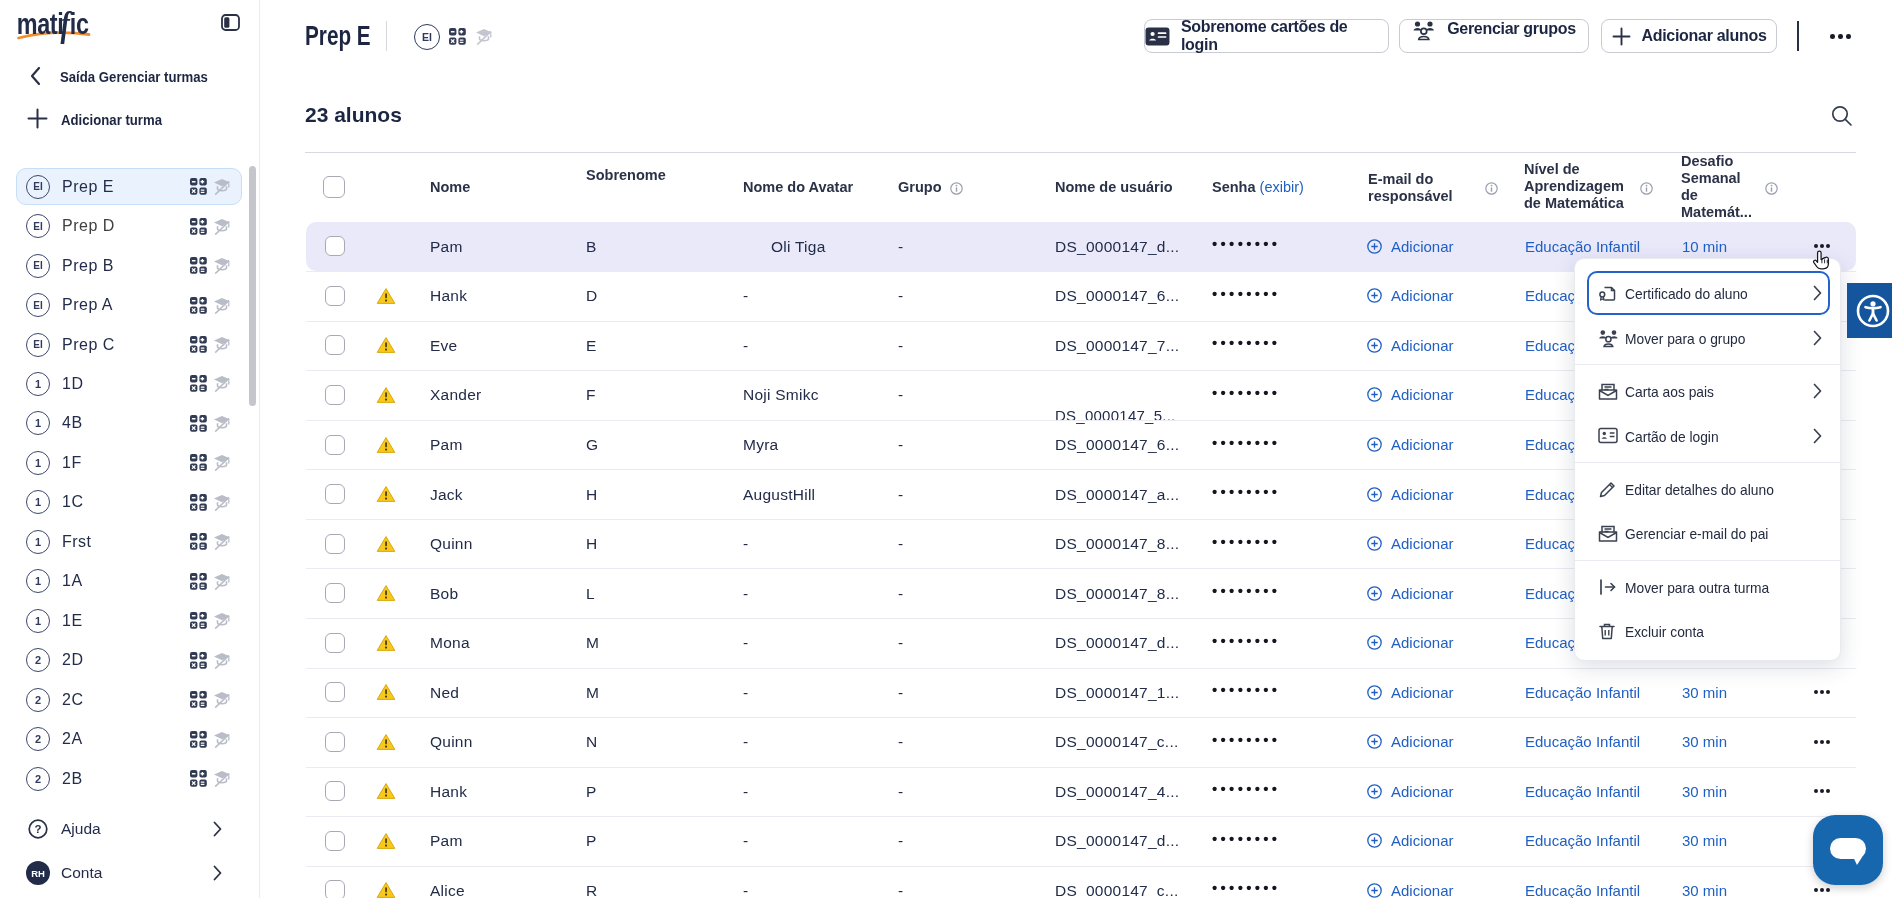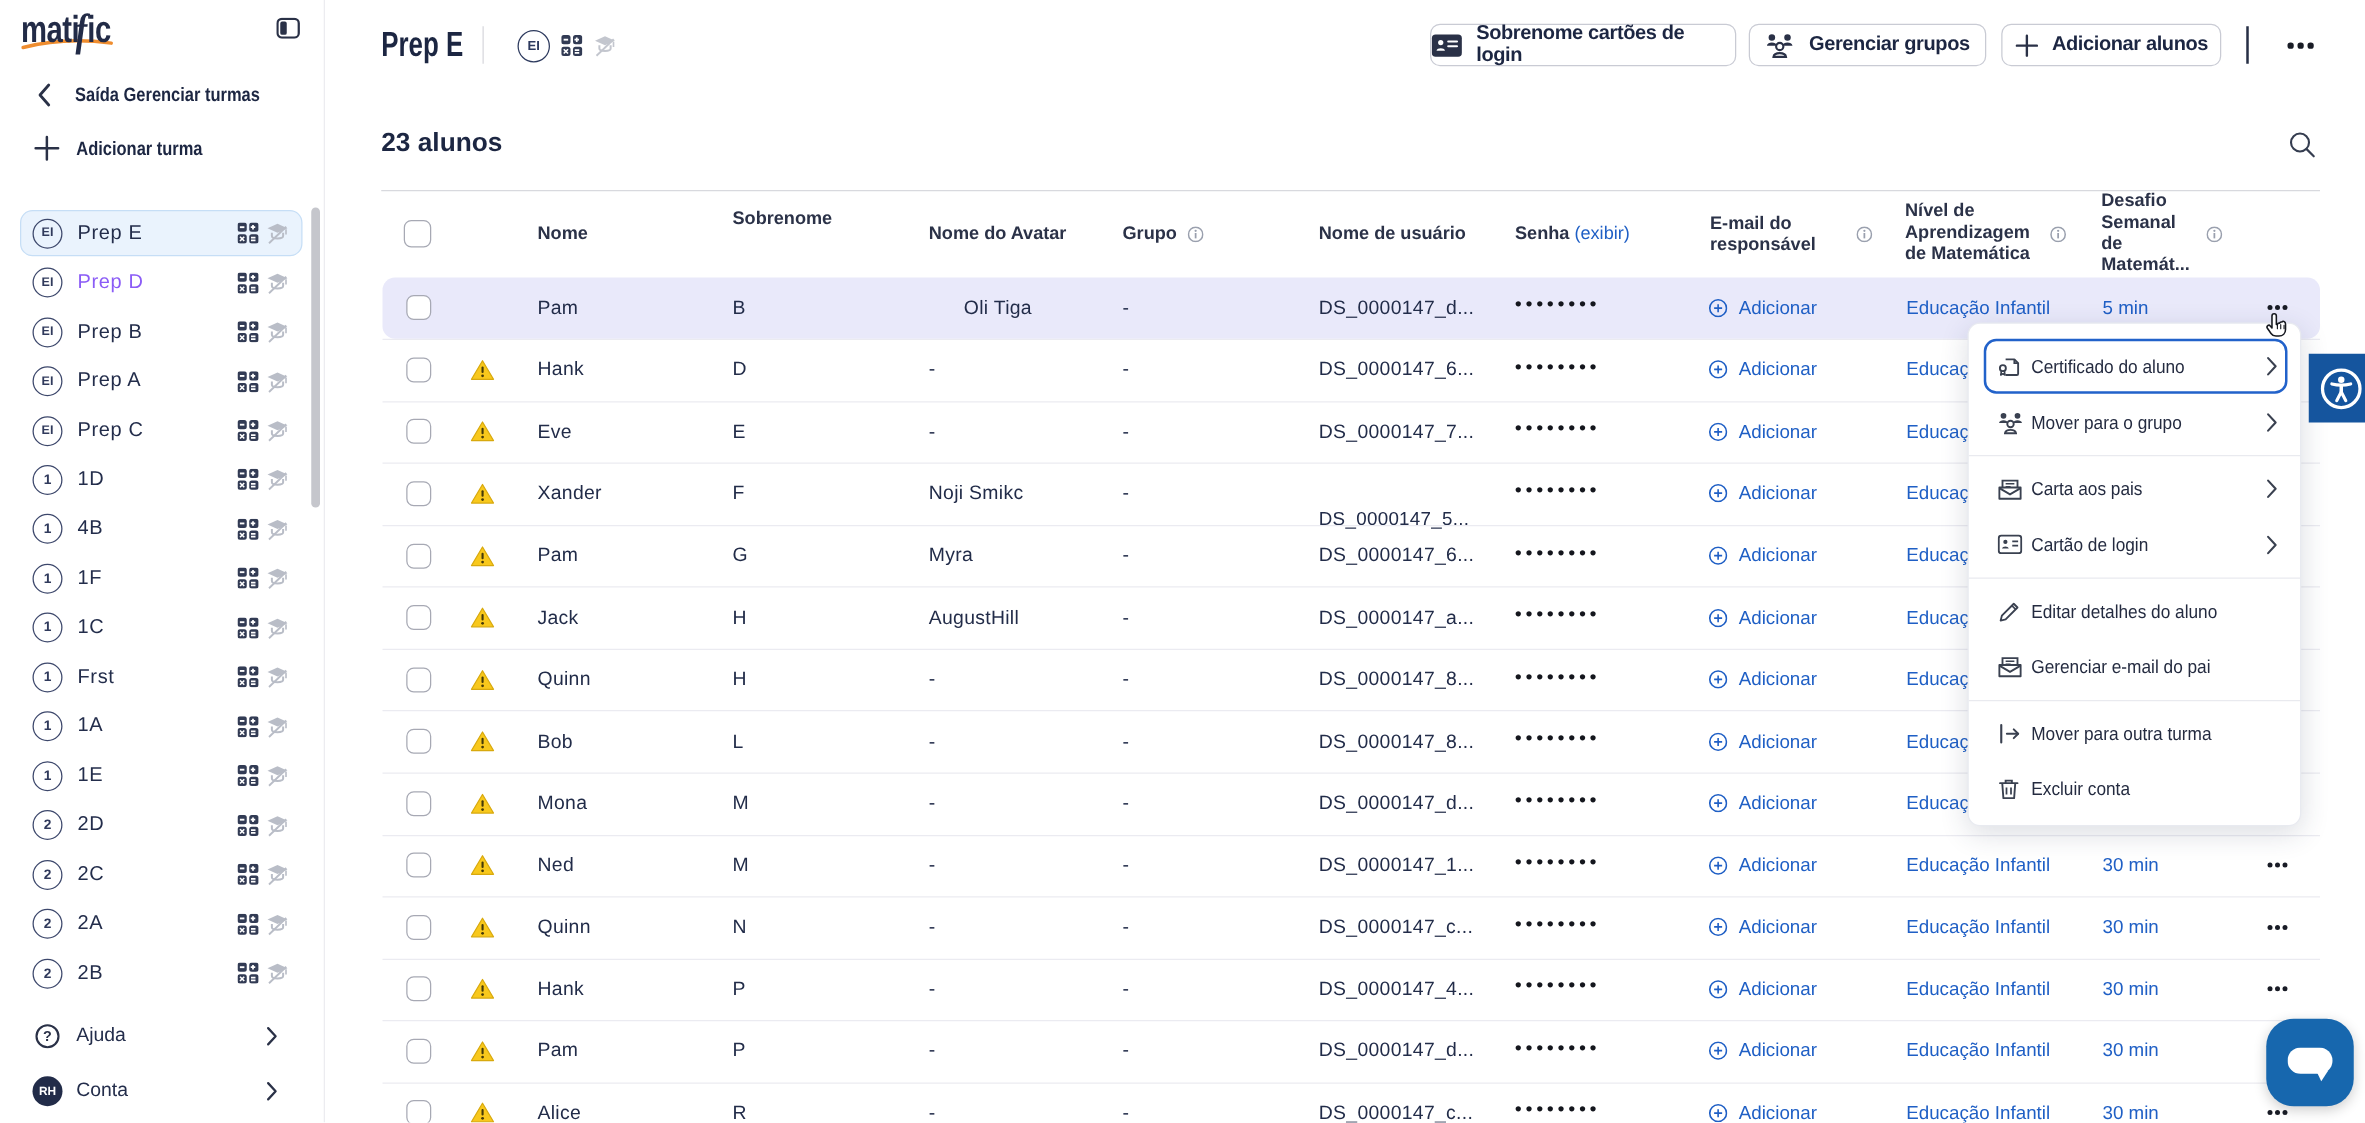--- a/index.html
+++ b/index.html
@@ -45,21 +45,21 @@
       <path d="M2 11.4l3.4 3.4M5.4 11.4L2 14.8" stroke="#fff" stroke-width="1.3"></path>
       <path d="M10.8 12.1h3.6M10.8 14.3h3.6" stroke="#fff" stroke-width="1.3"></path>
     </svg></div>
 <div class="a" style="left:212px;top:177.2px"><svg width="20" height="19" viewBox="0 0 20 19">
       <path d="M10 2 L18 5.6 L10 9.2 L2 5.6 Z" fill="#b9bdc7"></path>
       <path d="M16.8 6.3v4.2" stroke="#b9bdc7" stroke-width="1.3"></path>
       <path d="M5.5 9.2 v2.6 c0 2.6 9 2.6 9 0 V9.2" fill="none" stroke="#b9bdc7" stroke-width="1.6"></path>
       <path d="M3.2 17.6 L17 4.4" stroke="#b9bdc7" stroke-width="1.5"></path>
     </svg></div>
 <div class="a" style="left:26px;top:214.1px;width:24px;height:24px;border:1.5px solid #3c476b;border-radius:50%;font-size:10px;font-weight:700;color:#303a5c;display:flex;align-items:center;justify-content:center">EI</div>
-<div class="a" style="left:62px;top:217.1px;font-size:16px;letter-spacing:.5px;color:#8b5cf6">Prep D</div>
+<div class="a" style="left:62px;top:217.1px;font-size:16px;letter-spacing:.5px;color:#404040">Prep D</div>
 <div class="a" style="left:190px;top:217.6px"><svg width="17" height="17" viewBox="0 0 17 17">
       <rect x="0" y="0" width="7.4" height="7.4" rx="2" fill="#323b54"></rect>
       <rect x="9.4" y="0" width="7.4" height="7.4" rx="2" fill="#323b54"></rect>
       <rect x="0" y="9.4" width="7.4" height="7.4" rx="2" fill="#323b54"></rect>
       <rect x="9.4" y="9.4" width="7.4" height="7.4" rx="2" fill="#323b54"></rect>
       <rect x="1.9" y="3" width="3.6" height="1.5" fill="#fff"></rect>
       <path d="M12.4 1.9v3.6M10.6 3.7h3.6" stroke="#fff" stroke-width="1.4"></path>
       <path d="M2 11.4l3.4 3.4M5.4 11.4L2 14.8" stroke="#fff" stroke-width="1.3"></path>
       <path d="M10.8 12.1h3.6M10.8 14.3h3.6" stroke="#fff" stroke-width="1.3"></path>
     </svg></div>
@@ -356,21 +356,21 @@
     </svg></div>
 <div class="a" style="left:1144px;top:19px;width:245px;height:34px;border:1px solid #c9cbd4;border-radius:8px;background:#fff;display:flex;align-items:center;justify-content:center;gap:11px">
     <svg width="25" height="19" viewBox="0 0 25 19">
       <rect x="0.5" y="0.5" width="24" height="18" rx="3" fill="#2a3147"></rect>
       <circle cx="7.6" cy="7" r="2.1" fill="#fff"></circle>
       <path d="M4.2 13.6c.6-2.6 6.2-2.6 6.8 0" fill="#fff"></path>
       <path d="M13.6 6.2h7M13.6 10h7" stroke="#fff" stroke-width="1.7" stroke-linecap="round"></path>
     </svg>
     <span class="b" style="font-size:16px;letter-spacing:-.3px">Sobrenome cartões de login</span>
   </div>
-<div class="a" style="left:1399px;top:19px;width:190px;height:34px;border:1px solid #c9cbd4;border-radius:8px;background:#fff;display:flex;align-items:center;justify-content:center;gap:11px">
+<div class="a" style="left:1399px;top:19px;width:190px;height:34px;border:1px solid #c9cbd4;border-radius:8px;background:#fff;display:flex;justify-content:center;gap:11px">
     <svg width="24" height="21" viewBox="0 0 24 21">
       <circle cx="5.5" cy="4" r="2.6" fill="#2a3147"></circle>
       <path d="M1.5 10.5c.5-3.4 7.5-3.4 8 0z" fill="#2a3147"></path>
       <circle cx="18" cy="4" r="2.6" fill="#2a3147"></circle>
       <path d="M14 10.5c.5-3.4 7.5-3.4 8 0z" fill="#2a3147"></path>
       <circle cx="11.8" cy="11.2" r="2.9" fill="none" stroke="#2a3147" stroke-width="1.7"></circle>
       <path d="M6.8 19.5c.6-4 9.4-4 10 0z" fill="none" stroke="#2a3147" stroke-width="1.7"></path>
     </svg>
     <span class="b" style="font-size:16px;letter-spacing:-.3px">Gerenciar grupos</span>
   </div>
@@ -427,21 +427,21 @@
 <div class="a cell" style="left:771px;top:237.8px">Oli Tiga</div>
 <div class="a cell" style="left:898px;top:237.8px">-</div>
 <div class="a cell" style="left:1055px;top:237.8px;font-size:15.5px">DS_0000147_d...</div>
 <div class="a" style="left:1212px;top:235.3px;font-size:15px;font-weight:700;letter-spacing:3.3px;color:#14161d">••••••••</div>
 <div class="a" style="left:1367px;top:238.8px"><svg width="15" height="15" viewBox="0 0 15 15">
       <circle cx="7.5" cy="7.5" r="6.7" fill="none" stroke="#1f5fc5" stroke-width="1.3"></circle>
       <path d="M7.5 4.3v6.4M4.3 7.5h6.4" stroke="#1f5fc5" stroke-width="1.3"></path>
     </svg></div>
 <div class="a lnk" style="left:1391px;top:237.8px">Adicionar</div>
 <div class="a lnk" style="left:1525px;top:237.8px">Educação Infantil</div>
-<div class="a lnk" style="left:1682px;top:237.8px">5 min</div>
+<div class="a lnk" style="left:1682px;top:237.8px">10 min</div>
 <div class="a dot" style="left:1814.0px;top:244.3px;width:4px;height:4px"></div>
 <div class="a dot" style="left:1820.2px;top:244.3px;width:4px;height:4px"></div>
 <div class="a dot" style="left:1826.4px;top:244.3px;width:4px;height:4px"></div>
 <div class="a" style="left:306px;top:271.1px;width:1550px;height:1px;background:#ebebf1"></div>
 <div class="a cb" style="left:325px;top:285.9px"></div>
 <div class="a" style="left:376px;top:286.9px"><svg width="20" height="18" viewBox="0 0 20 18">
       <path d="M10 1.6 L18.8 16.4 H1.2 Z" fill="#f8c81c" stroke="#d8a90e" stroke-width="1" stroke-linejoin="round"></path>
       <rect x="9.2" y="6.2" width="1.7" height="5.2" rx="0.8" fill="#453a08"></rect>
       <circle cx="10.05" cy="13.6" r="1.1" fill="#453a08"></circle>
     </svg></div>

